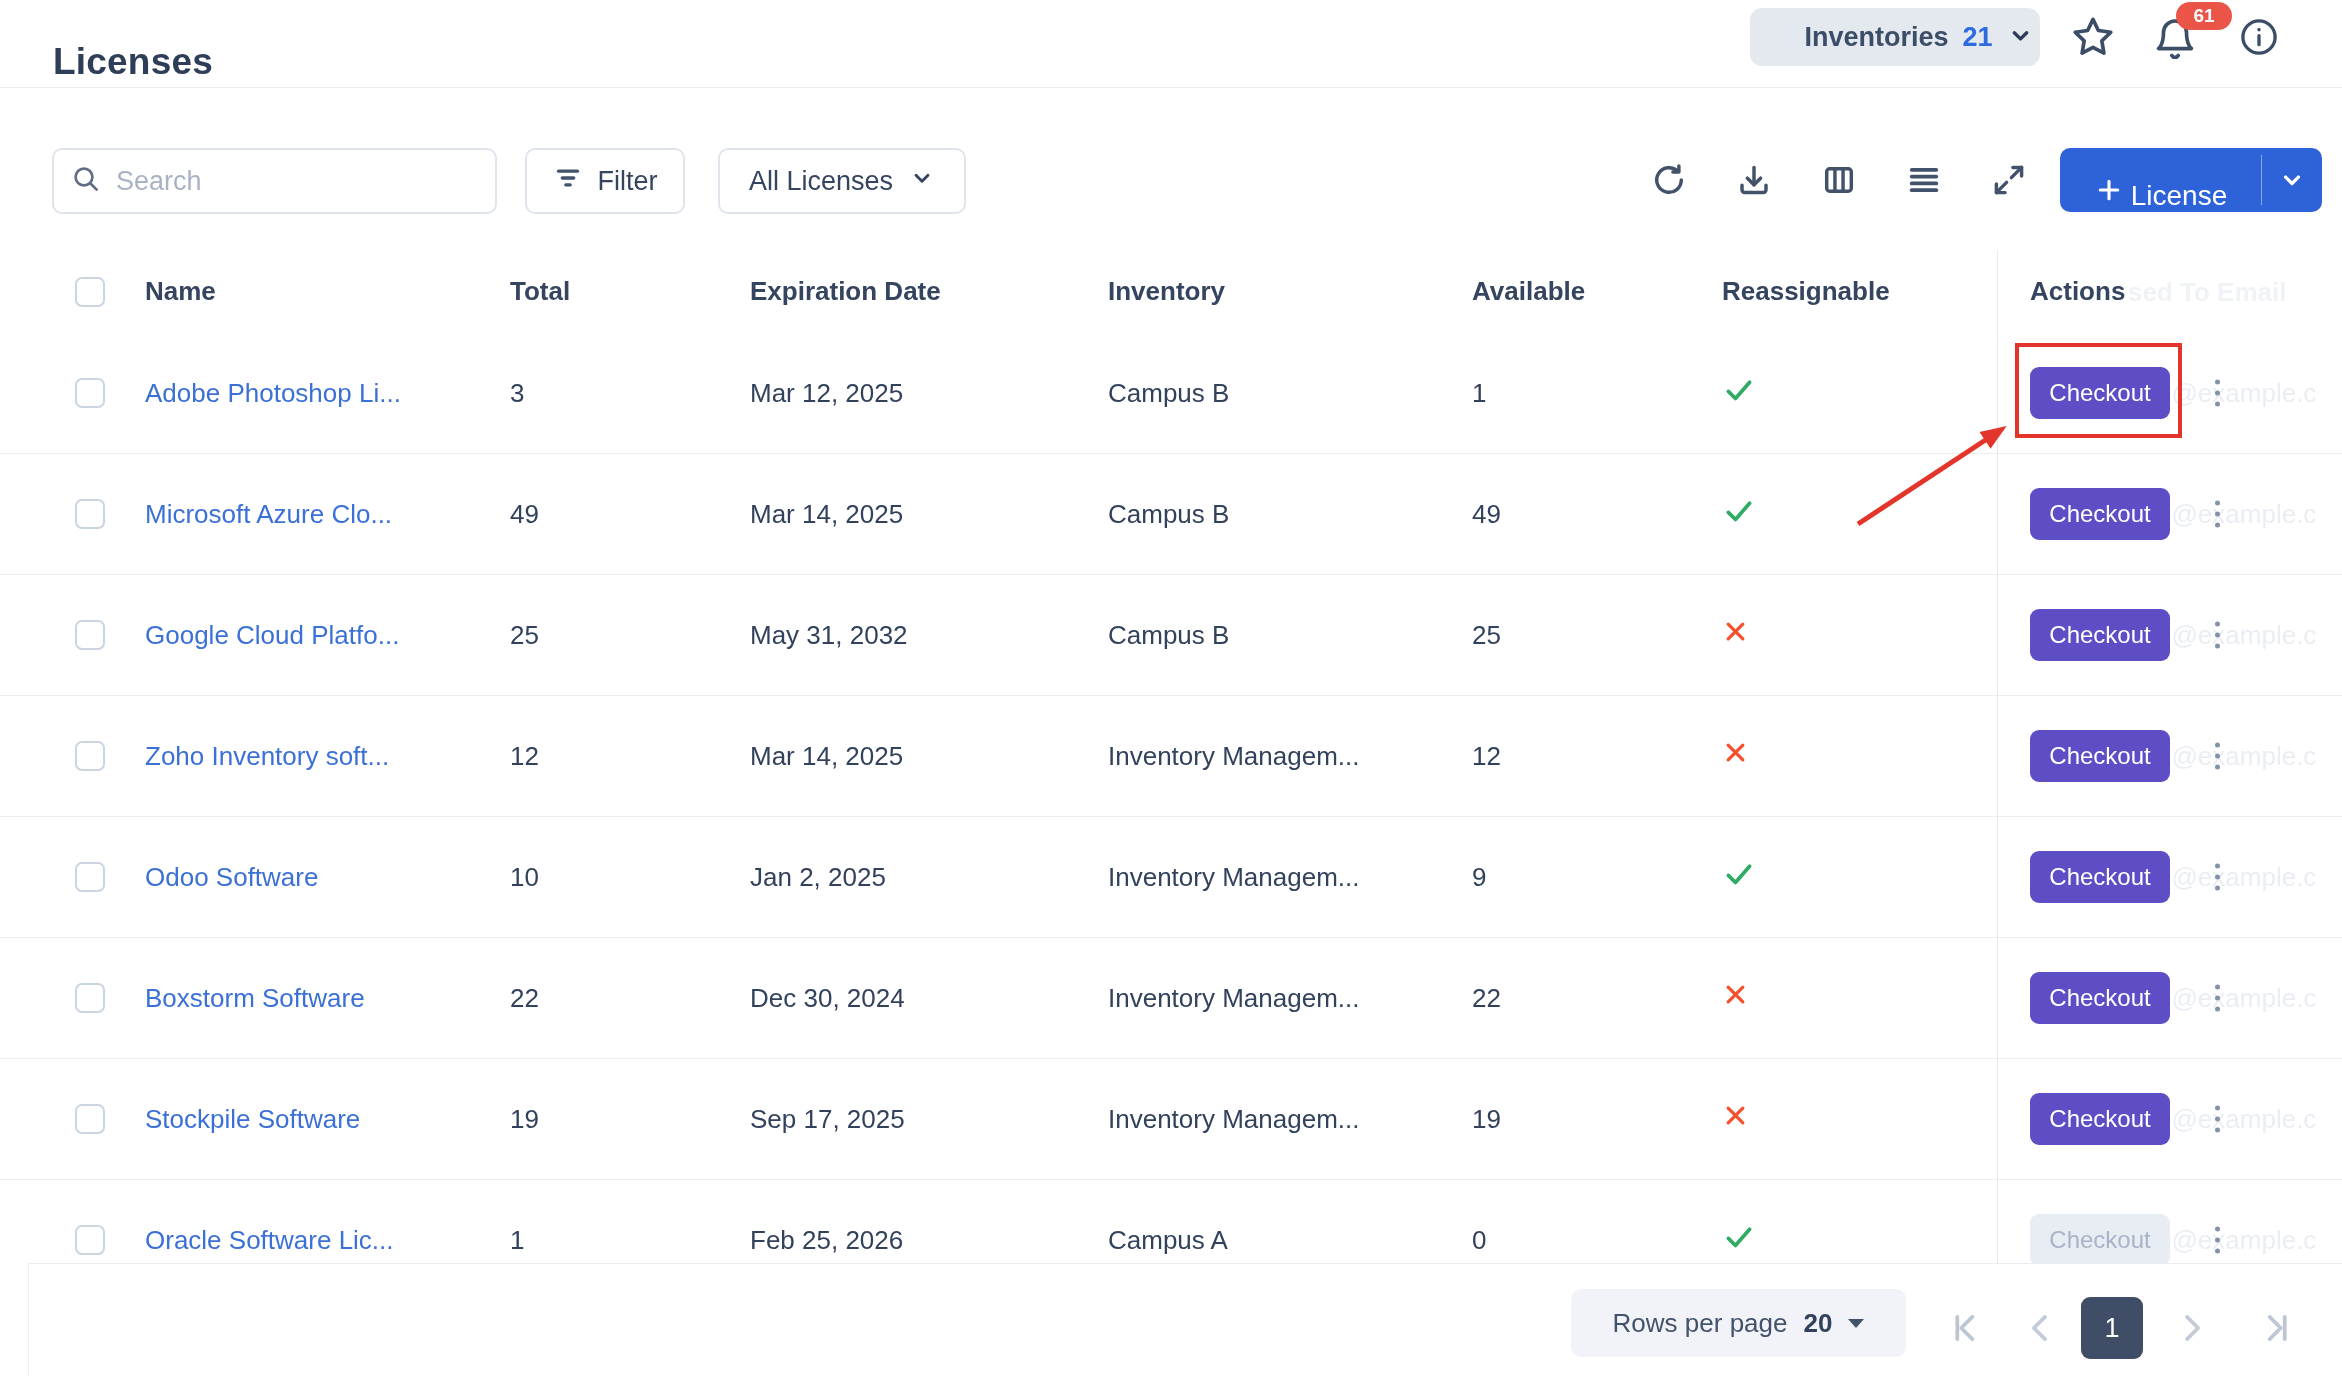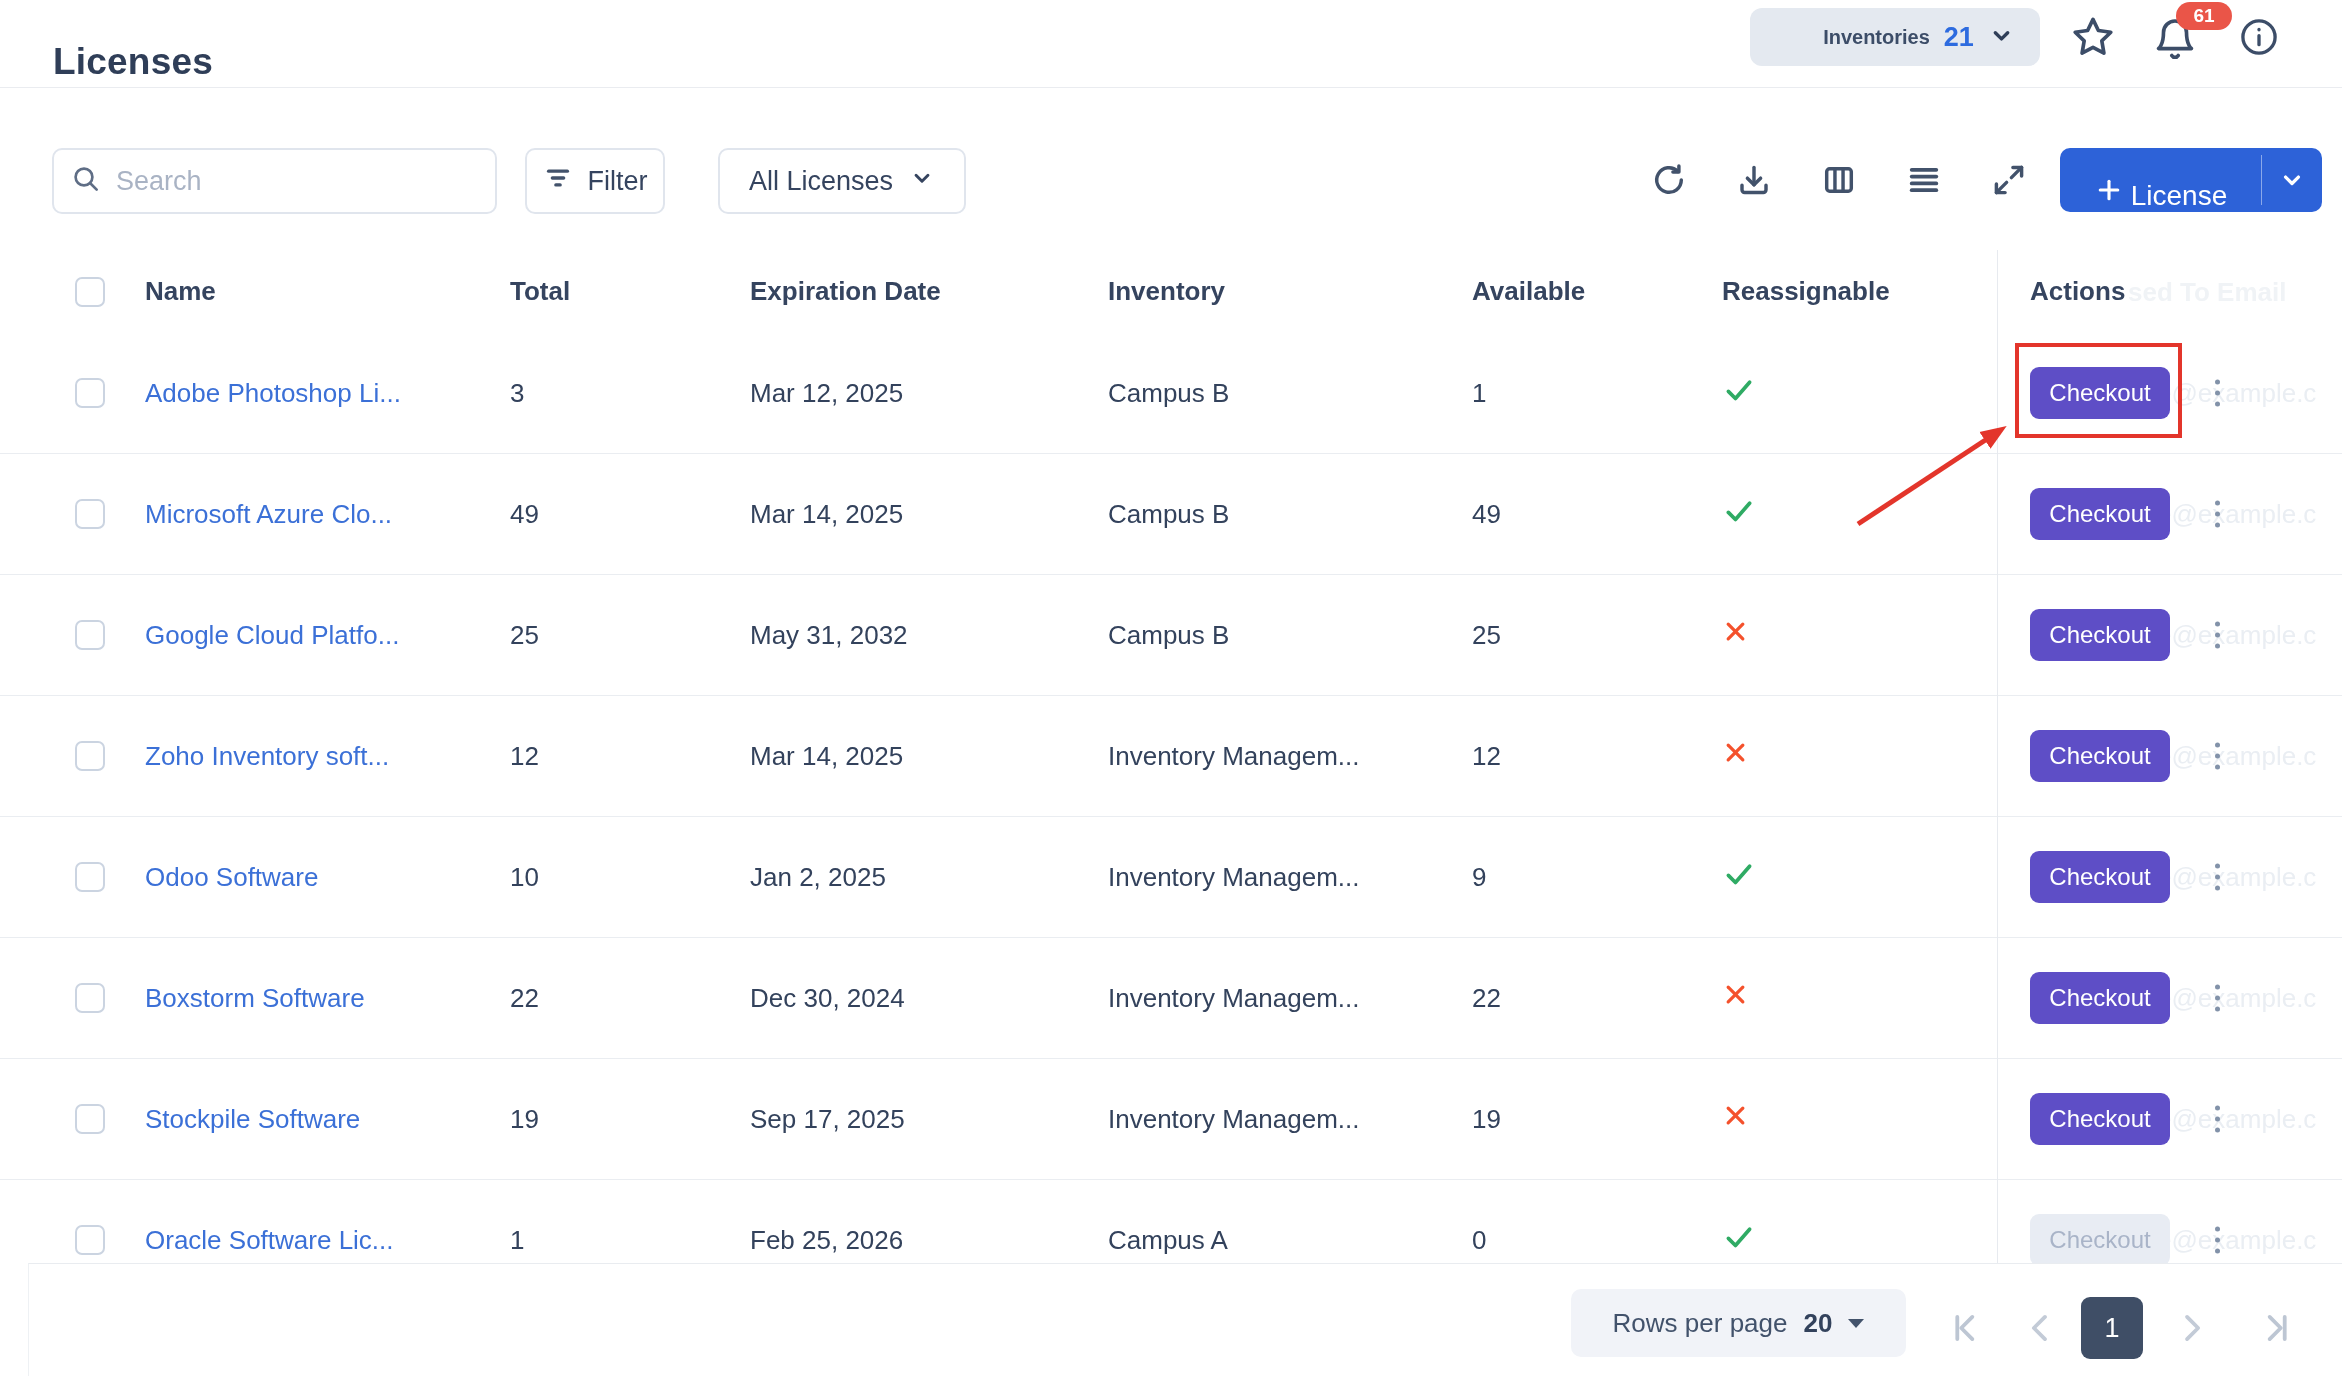--- a/index.html
+++ b/index.html
@@ -4,37 +4,37 @@
 <style>
   html,body{margin:0;padding:0;background:#fff;}
   .app{position:relative;width:2342px;height:1376px;overflow:hidden;background:#fff;
        font-family:"Liberation Sans",sans-serif;color:#33425c;-webkit-font-smoothing:antialiased;}
 
   
   .topbar{position:absolute;left:0;top:0;width:2342px;height:87px;border-bottom:1px solid #eaecf0;background:#fff;}
   .page-title{position:absolute;left:53px;top:16px;font-size:37px;font-weight:600;color:#2f3e58;letter-spacing:.2px;}
   .inv-pill{position:absolute;left:1750px;top:8px;width:290px;height:58px;background:#e4e9f0;border-radius:12px;
             display:flex;align-items:center;justify-content:center;gap:14px;cursor:pointer;}
-  .inv-label{font-size:20px;font-weight:700;color:#3c4d68;margin-left:48px;}
+  .inv-label{font-size:27px;font-weight:700;color:#3c4d68;margin-left:48px;}
   .inv-count{font-size:27px;font-weight:700;color:#2d6bdf;}
   .top-icon{position:absolute;display:flex;align-items:center;justify-content:center;cursor:pointer;background:none;border:none;padding:0;}
   .star-btn{left:2068px;top:12px;width:50px;height:50px;}
   .bell-btn{left:2150px;top:14px;width:50px;height:50px;}
   .info-btn{left:2236px;top:14px;width:46px;height:46px;}
   .badge{position:absolute;left:2176px;top:2px;min-width:56px;height:28px;background:#ea5548;border-radius:14px;
          color:#fff;font-size:19px;font-weight:700;display:flex;align-items:center;justify-content:center;z-index:2;text-align:right;}
 
   
   .search-box{position:absolute;left:52px;top:148px;width:445px;height:66px;border:2px solid #e0e5ed;border-radius:10px;
               box-sizing:border-box;display:flex;align-items:center;gap:12px;padding-left:16px;background:#fff;}
   .search-box input{border:none;outline:none;font-family:inherit;font-size:27px;color:#33425c;width:330px;background:transparent;}
   .search-box input::placeholder{color:#a9b3c4;}
   .tool-btn{position:absolute;top:148px;height:66px;border:2px solid #e0e5ed;border-radius:10px;box-sizing:border-box;
             background:#fff;display:flex;align-items:center;justify-content:center;font-size:27px;color:#35445f;cursor:pointer;}
-  .filter-btn{left:525px;width:140px;gap:15px;}
+  .filter-btn{left:525px;width:160px;gap:15px;}
   .scope-btn{left:718px;width:248px;gap:16px;}
   .tbar-icon{position:absolute;top:152px;width:56px;height:56px;display:flex;align-items:center;justify-content:center;
              background:none;border:none;cursor:pointer;padding:0;}
   .license-btn{position:absolute;left:2060px;top:148px;width:262px;height:64px;background:#2d62d8;border-radius:10px;
                display:flex;color:#fff;cursor:pointer;}
   .lb-main{flex:1;display:flex;align-items:flex-end;justify-content:center;gap:7px;font-size:28px;font-weight:500;}
   .lb-sep{width:1px;background:rgba(255,255,255,.45);margin:7px 0;}
   .lb-caret{width:60px;display:flex;align-items:center;justify-content:center;}
 
   

